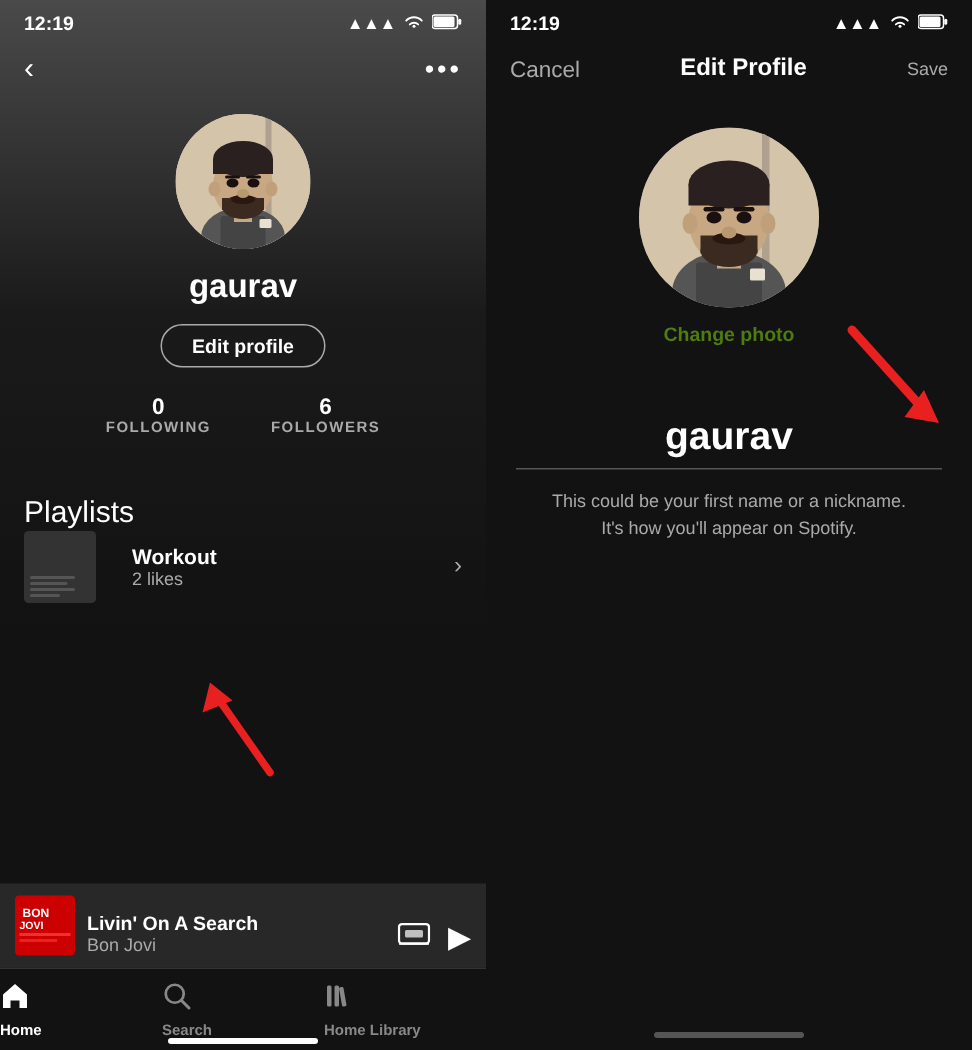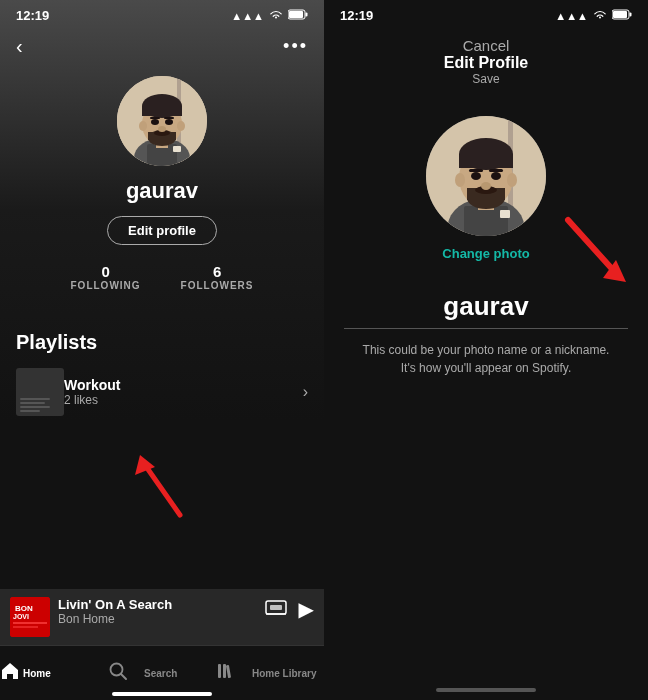--- a/index.html
+++ b/index.html
@@ -119,28 +119,27 @@
     }
 
     .playlists-section {
       padding: 0 16px;
       flex: 1;
     }
 
     .playlists-title {
       color: white;
       font-size: 20px;
-      font-weight: 700;
-      margin-bottom: 14px;
+      font-weight: 400;
     }
 
     .playlist-item {
       display: flex;
       align-items: center;
-      gap: 0;
+      gap: 24px;
       cursor: pointer;
     }
 
     .playlist-thumb {
       width: 48px;
       height: 48px;
       background: #333;
       border-radius: 3px;
       display: flex;
       align-items: flex-end;
@@ -181,21 +180,21 @@
 
     
     .now-playing {
       position: absolute;
       bottom: 55px;
       left: 0;
       right: 0;
       background: #282828;
       padding: 8px 10px;
       display: flex;
-      align-items: flex-start;
+      align-items: flex-end;
       gap: 8px;
     }
 
     .now-playing-thumb {
       width: 40px;
       height: 40px;
       background: #c00;
       border-radius: 3px;
       flex-shrink: 0;
       display: flex;
@@ -234,21 +233,21 @@
       height: 55px;
       background: #121212;
       border-top: 1px solid #333;
       display: flex;
       align-items: center;
     }
 
     .tab-item {
       flex: 1;
       display: flex;
-      align-items: center;
+      flex-direction: column;
       gap: 3px;
       cursor: pointer;
     }
 
     .tab-icon {
       font-size: 18px;
       color: white;
     }
 
     .tab-icon.inactive {
@@ -256,21 +255,20 @@
     }
 
     .tab-label {
       font-size: 10px;
       color: white;
       font-weight: 600;
     }
 
     .tab-label.inactive {
       color: #888;
-      margin-left: 13px;
     }
 
     .home-indicator-left {
       position: absolute;
       bottom: 4px;
       left: 50%;
       transform: translateX(-50%);
       width: 100px;
       height: 4px;
       background: white;
@@ -296,21 +294,20 @@
       color: white;
       font-size: 13px;
       font-weight: 600;
     }
 
     .right-header {
       display: flex;
       justify-content: space-between;
       align-items: center;
       padding: 10px 16px;
-      flex-direction: column;
     }
 
     .cancel-btn {
       color: #aaa;
       font-size: 15px;
       cursor: pointer;
     }
 
     .edit-profile-title {
       color: white;
@@ -335,25 +332,25 @@
       width: 120px;
       height: 120px;
       border-radius: 50%;
       overflow: hidden;
       background: #888;
       margin-bottom: 10px;
       position: relative;
     }
 
     .change-photo-btn {
-      color: #14b8a6;
+      color: #4d7c0f;
       font-size: 13px;
       font-weight: 600;
       cursor: pointer;
-      margin-bottom: 20px;
+      margin-bottom: 35px;
     }
 
     .username-input-section {
       width: 100%;
       padding: 0 20px;
     }
 
     .username-display {
       color: white;
       font-size: 26px;
@@ -533,21 +530,21 @@
       <svg width="40" height="40" viewBox="0 0 40 40">
         <rect width="40" height="40" fill="#cc0000"></rect>
         <text x="5" y="14" font-size="8" fill="white" font-weight="bold">BON</text>
         <text x="3" y="22" font-size="7" fill="white" font-weight="bold">JOVI</text>
         <rect x="3" y="25" width="34" height="2" fill="#ff4444" opacity="0.7"></rect>
         <rect x="3" y="29" width="25" height="2" fill="#ff4444" opacity="0.5"></rect>
       </svg>
     </div>
     <div class="now-playing-info">
       <div class="now-playing-title">Livin' On A Search</div>
-      <div class="now-playing-artist">Bon Home</div>
+      <div class="now-playing-artist">Bon Jovi</div>
     </div>
     <div class="now-playing-controls">
       <span style="color:white;font-size:18px;">
         <svg width="22" height="18" viewBox="0 0 22 18">
             <rect x="1" y="3" width="20" height="13" rx="2" stroke="white" stroke-width="1.5" fill="none"></rect>
             <rect x="5" y="7" width="12" height="5" rx="1" fill="white" opacity="0.7"></rect>
             <line x1="1" y1="16" x2="21" y2="16" stroke="white" stroke-width="1.5"></line>
           </svg>
       </span>
       <span style="color:white;font-size:20px;">▶</span>
@@ -652,21 +649,21 @@
 
         <rect x="74" y="94" width="10" height="8" fill="#e8e0d0" rx="1"></rect>
       </svg>
     </div>
     <span class="change-photo-btn">Change photo</span>
   </div>
 
   <div class="username-input-section">
     <div class="username-display">gaurav</div>
     <div class="username-underline"></div>
-    <div class="username-hint" style="white-space: pre-line;">This could be your photo name or a nickname.
+    <div class="username-hint" style="white-space: pre-line;">This could be your first name or a nickname.
 It's how you'll appear on Spotify.</div>
   </div>
 
   <div class="red-arrow-right">
     <svg viewBox="0 0 80 80" xmlns="http://www.w3.org/2000/svg">
       <line x1="10" y1="10" x2="55" y2="60" stroke="#e82020" stroke-width="6" stroke-linecap="round"></line>
       <polygon points="68,72 45,68 58,50" fill="#e82020"></polygon>
     </svg>
   </div>
 

